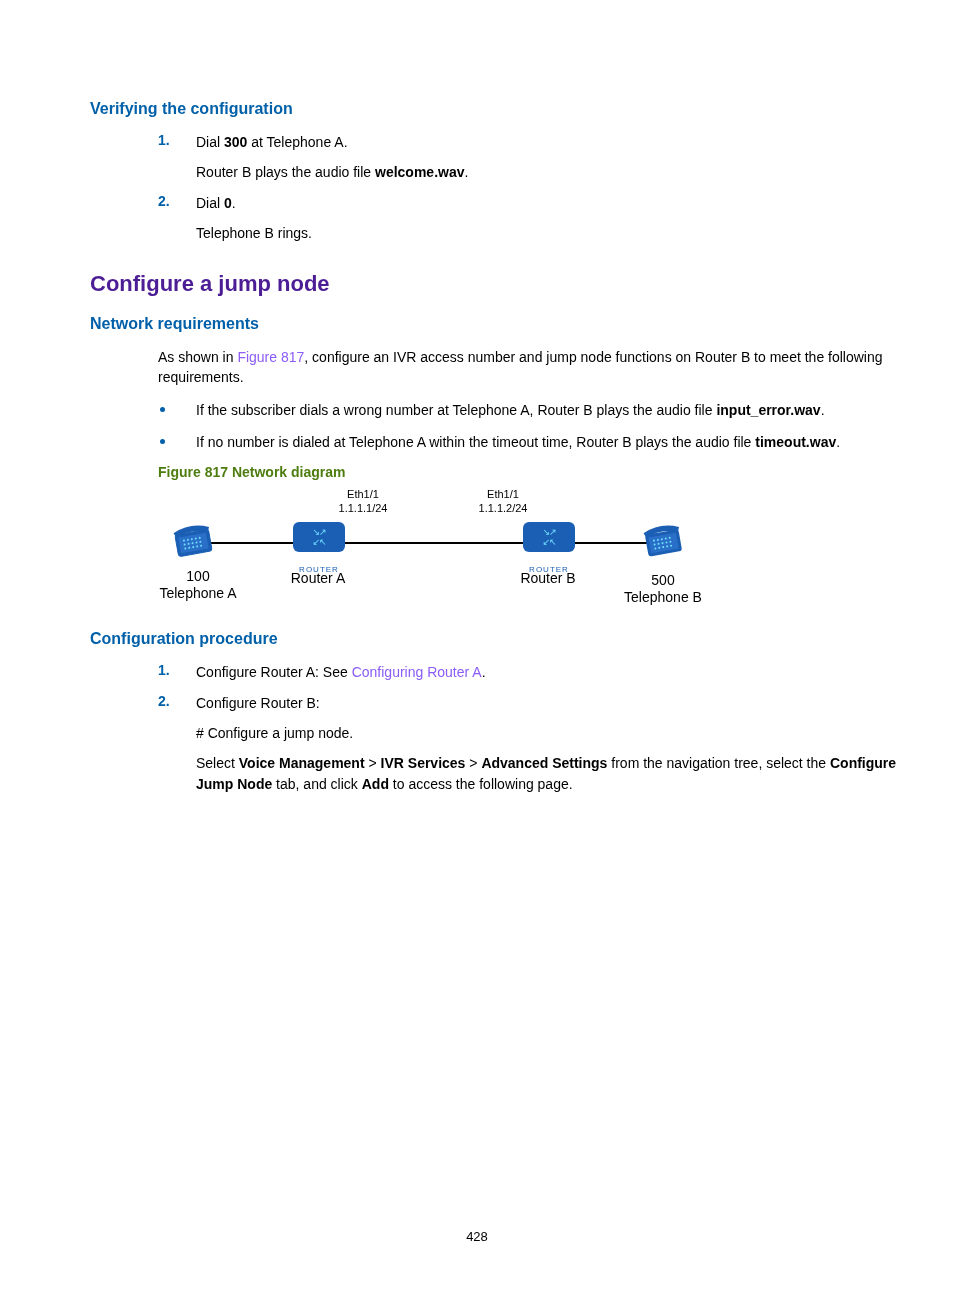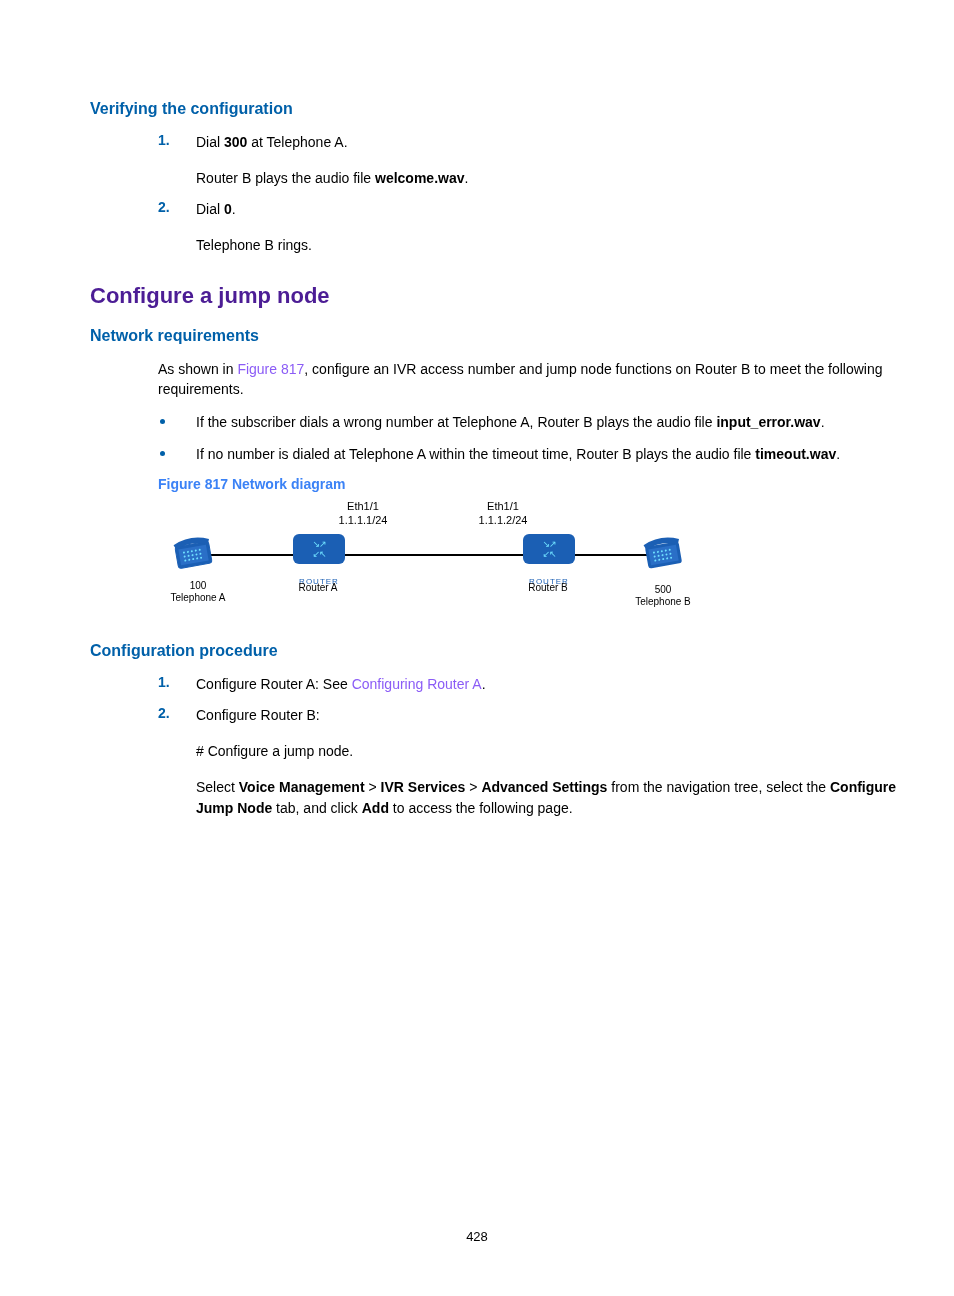--- a/index.html
+++ b/index.html
@@ -47,21 +47,21 @@
   ol.numbered > li::before {
     content: attr(data-seq) ".";
     position: absolute;
     left: 0;
     top: 0;
     color: #0060a9;
     font-weight: bold;
     font-size: 14px;
   }
   .sub-para {
-    margin-top: 16px;
+    margin-top: 10px;
   }
   .body-para {
     margin: 0 0 12px 0;
     padding-left: 68px;
     font-size: 14px;
     line-height: 1.45;
   }
   ul.bulleted {
     list-style: none;
     margin: 0 0 12px 0;
@@ -79,21 +79,21 @@
     position: absolute;
     left: 2px;
     top: 7px;
     width: 5px;
     height: 5px;
     background: #0060a9;
     border-radius: 50%;
   }
   .caption {
     font-weight: bold;
-    color: #3b82f6;
+    color: #4d7c0f;
     font-size: 14px;
     margin: 6px 0 8px 68px;
   }
   .link {
     color: #8b5cf6;
   }
   .inline {
     display: inline;
   }
   .b { font-weight: bold; }
@@ -170,21 +170,21 @@
   .phone {
     position: absolute;
     top: 0;
     width: 50px;
     height: 40px;
   }
   .phone svg { display:block; }
   .row-labels-bottom {
     position: relative;
     height: 40px;
-    font-size: 10px;
+    font-size: 14px;
   }
 </style>
 </head>
 <body>
 
 <div class="page">
 
   <div class="h3">Verifying the configuration</div>
   <ol class="numbered">
     <li data-seq="1">

